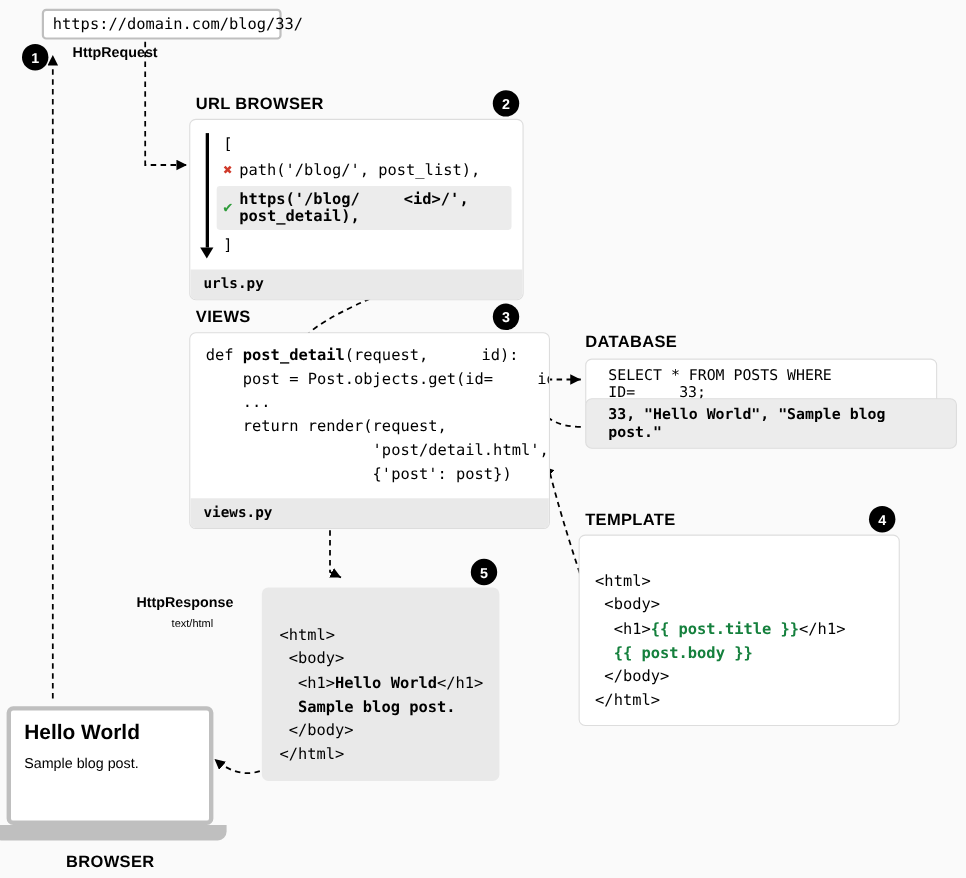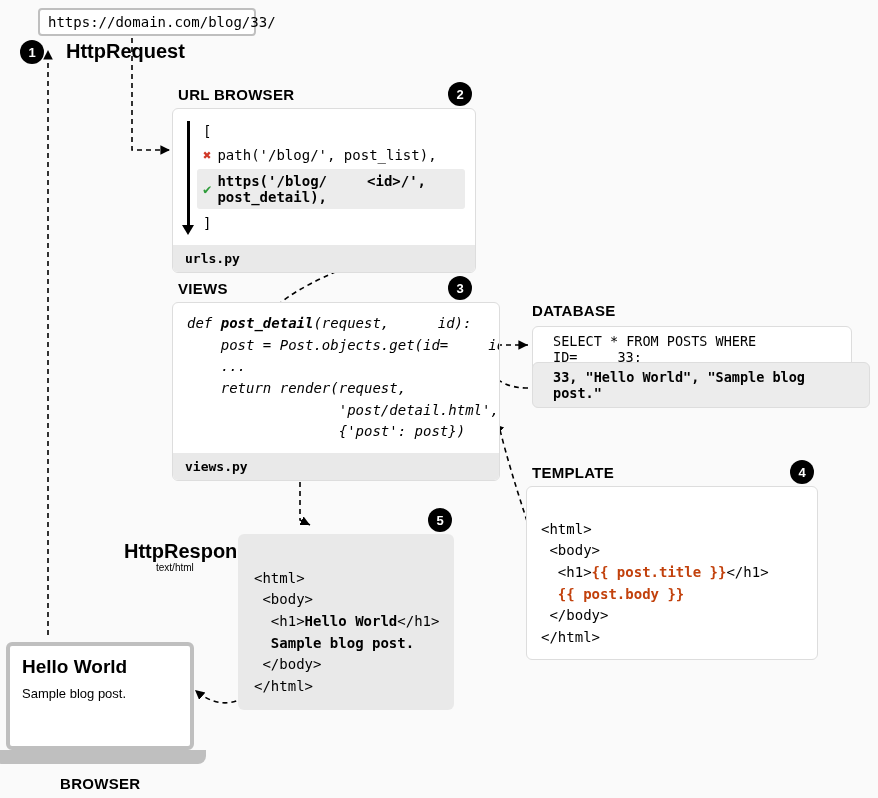--- a/index.html
+++ b/index.html
@@ -83,50 +83,50 @@
     background: #ececec;
     border-radius: 3px;
     font-weight: 700;
     margin: 2px -4px; padding: 4px 6px;
   }
   .cross { color: #d03a2a; font-weight: 900; }
   .check { color: #2e9c3a; font-weight: 900; }
   .idtok { color: #000000; margin-left: 40px; }
 
   
-  .viewcard .body .blk { white-space: pre; line-height: 1.55; font-style: italic; }
+  .viewcard .body .blk { white-space: pre; line-height: 1.55; }
 
   
   .dbrow {
     position: absolute;
     border: 1px solid #ddd;
     border-radius: 6px;
     background: #fff;
     font-size: 13.5px;
     padding: 6px 20px;
   }
   .dbrow.result { background: #ececec; font-weight: 700; }
 
   
   .tplcard .body { line-height: 1.55; white-space: pre; }
-  .tplvar { color: #c2410c; font-weight: 700; }
+  .tplvar { color: #15803d; font-weight: 700; }
 
   
   .respblock {
     position: absolute;
     background: #e9e9e9;
     border-radius: 6px;
     padding: 12px 16px;
     font-size: 14px;
     line-height: 1.55;
     white-space: pre;
   }
 
   
-  .label { position: absolute; font-size: 20px; font-weight: 800; }
+  .label { position: absolute; font-size: 13px; font-weight: 800; }
   .sublabel { position: absolute; font-size: 10px; }
 
   
   .laptop {
     position: absolute;
     left: 6px; bottom: 34px;
     width: 188px;
   }
   .laptop .screen {
     border: 4px solid #bfbfbf;

